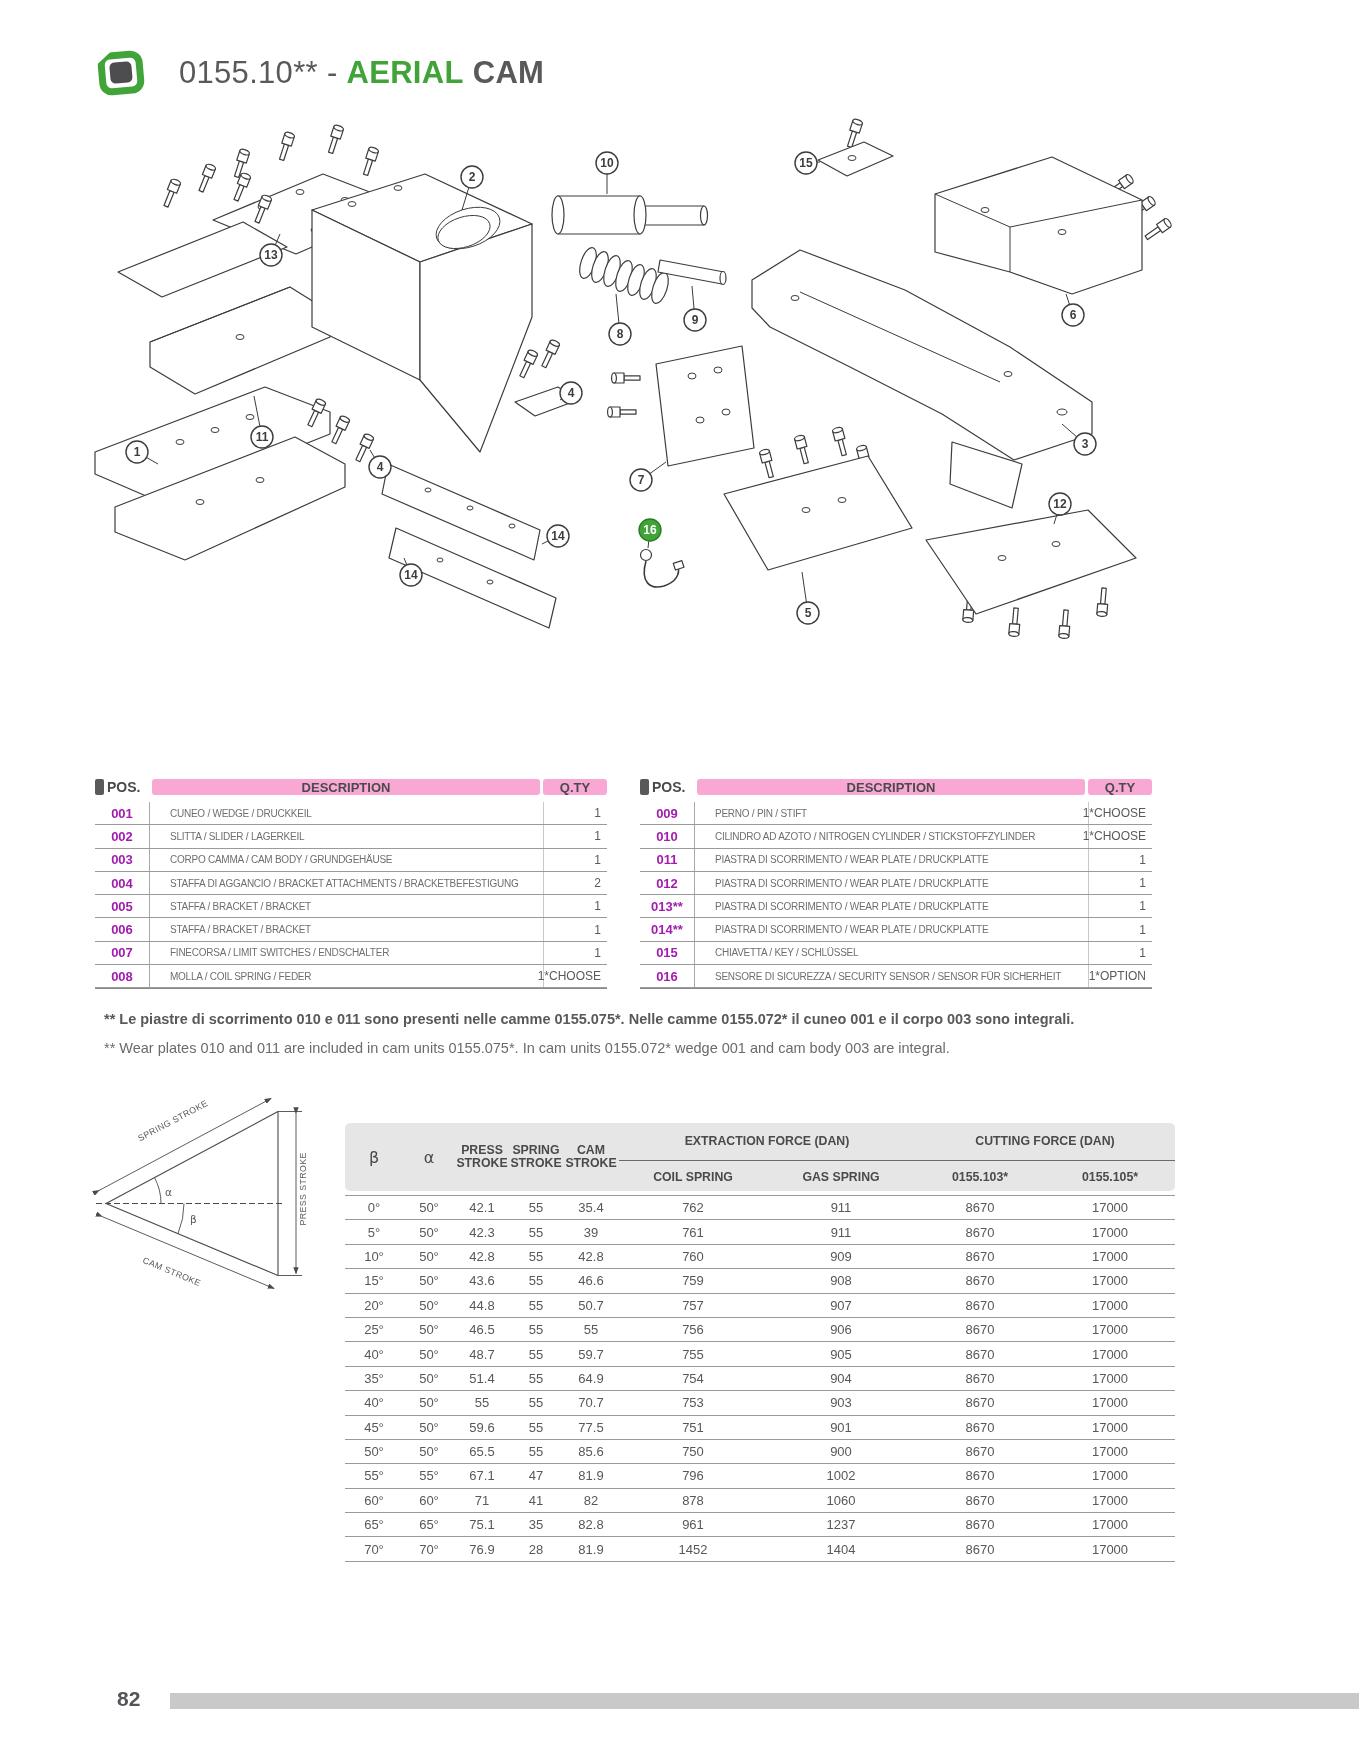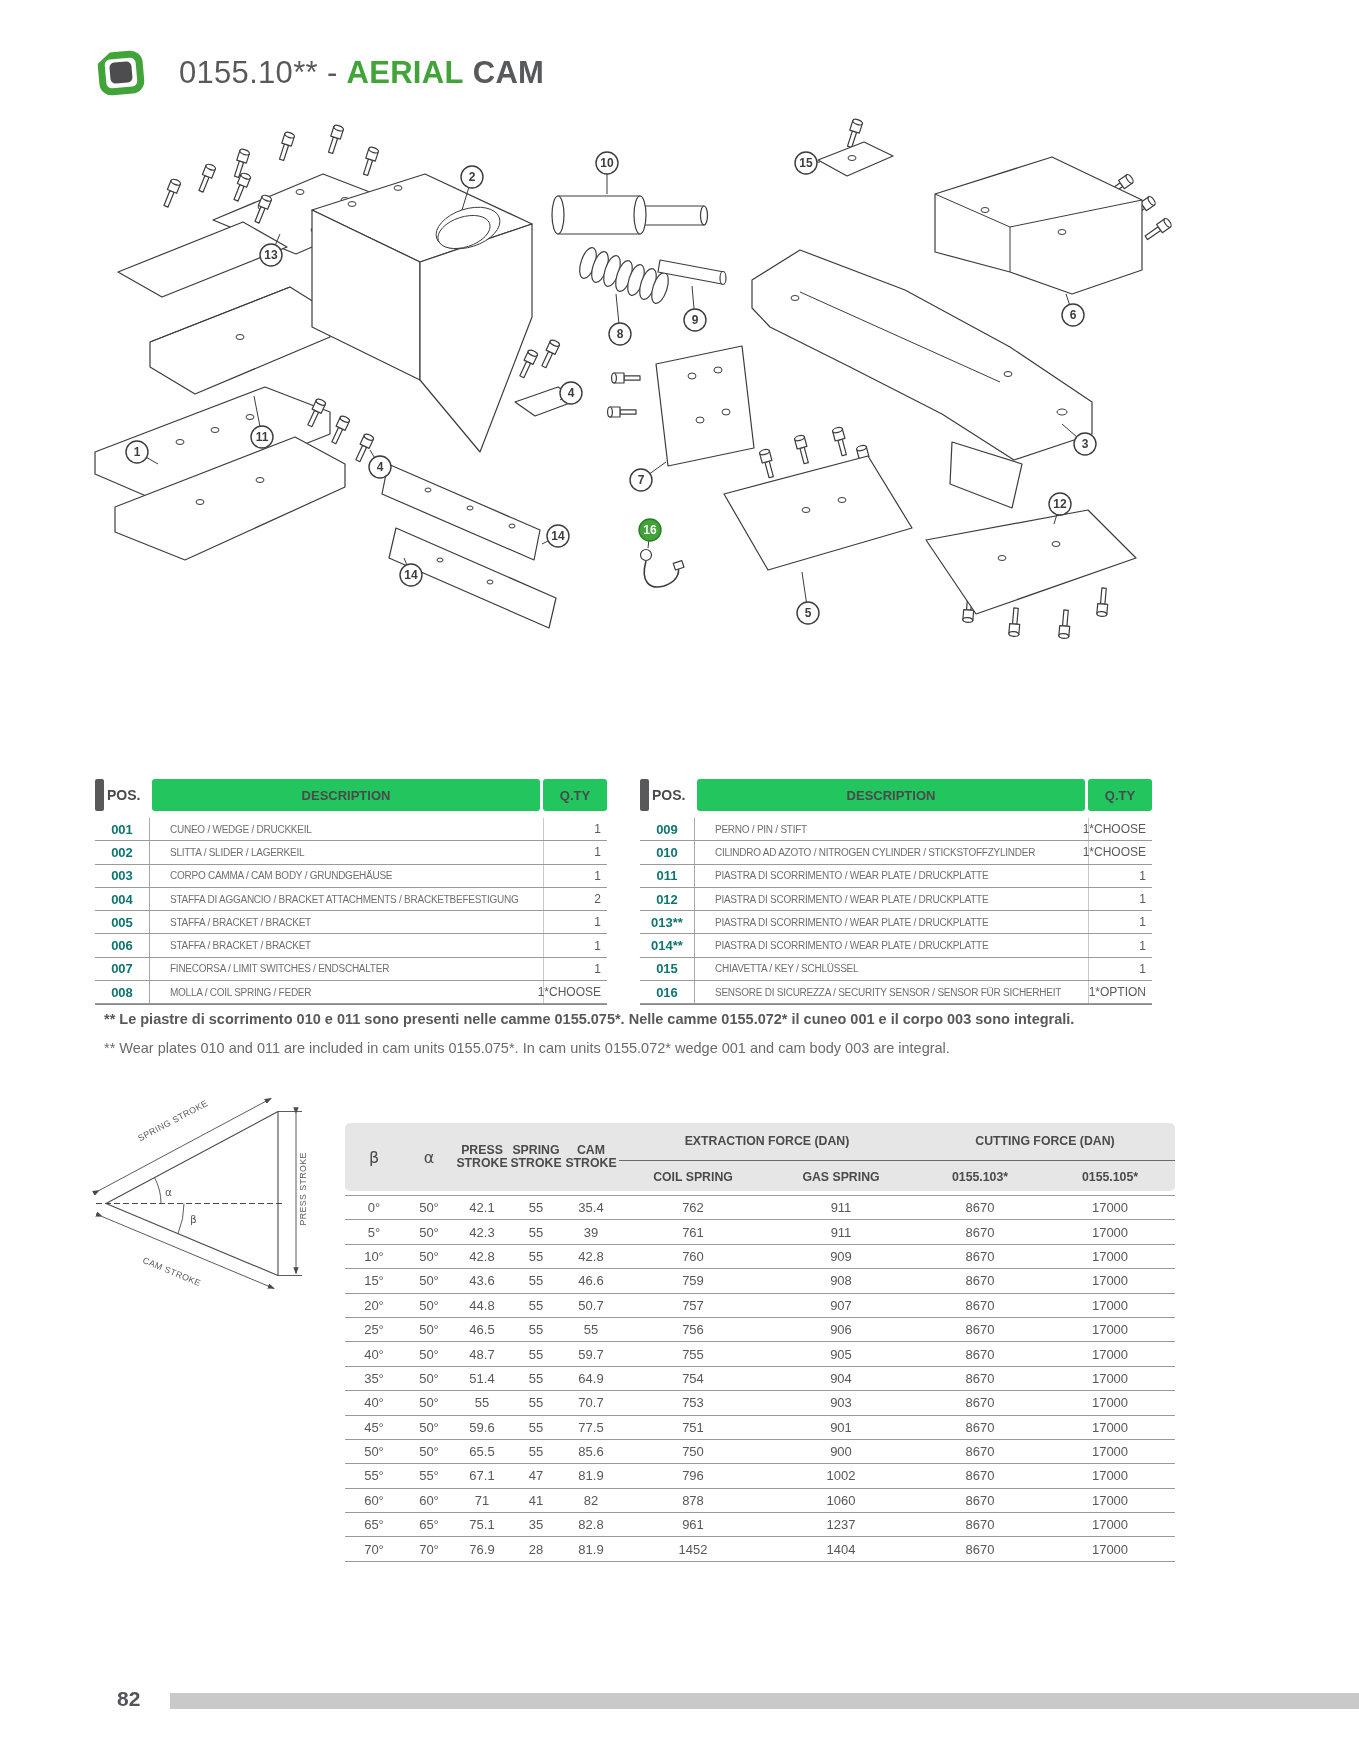--- a/index.html
+++ b/index.html
@@ -24,28 +24,28 @@
   .callout-line{stroke:#3c3c3e;stroke-width:1;}
   .callout-circle{fill:#fff;stroke:#3c3c3e;stroke-width:1.4;}
   .callout-circle.green{fill:var(--green);stroke:#2d7d26;}
   .callout-num{font:bold 12px "Liberation Sans",sans-serif;fill:#3c3c3e;text-anchor:middle;}
   .callout-num.green{fill:#fff;}
 
   
   .ptable{position:absolute;top:779px;width:512px;}
   #ptable-left{left:95px;}
   #ptable-right{left:640px;}
-  .pthead{display:grid;grid-template-columns:9px 42px 1fr 64px;gap:3px;height:32px;margin-bottom:7px;}
+  .pthead{display:grid;grid-template-columns:9px 42px 1fr 64px;gap:3px;height:16px;margin-bottom:7px;}
   .pth-accent{background:#58595b;border-radius:2px;}
   .pth-pos{display:flex;align-items:center;font-weight:bold;font-size:14px;color:#4a4a4c;}
-  .pth-desc,.pth-qty{background:#22c55e;border-radius:3px;display:flex;align-items:center;justify-content:center;font-weight:bold;font-size:13px;color:#4a4a4c;}
+  .pth-desc,.pth-qty{background:#f9a8d4;border-radius:3px;display:flex;align-items:center;justify-content:center;font-weight:bold;font-size:13px;color:#4a4a4c;}
   .prows{border-bottom:1px solid #8a8a8a;}
   .prow{display:grid;grid-template-columns:54px 1fr 64px;height:22.3px;border-bottom:1px solid #9a9a9a;}
   .pcell{display:flex;align-items:center;min-width:0;}
-  .pcell.pos{justify-content:center;font-weight:bold;font-size:13px;color:#0f766e;}
+  .pcell.pos{justify-content:center;font-weight:bold;font-size:13px;color:#a21caf;}
   .pcell.desc{border-left:1px solid #a8a8a8;padding-left:20px;font-size:10px;letter-spacing:-.25px;color:#6f6f71;white-space:nowrap;overflow:hidden;}
   .pcell.qty{border-left:1px solid #c9c9c9;justify-content:flex-end;padding-right:6px;font-size:12px;color:#5a5a5c;}
 
   
   .notes{position:absolute;left:95px;top:1000px;width:1180px;font-size:14.5px;line-height:20px;color:#6b6b6d;}
   .notes p{margin:9px;}
   .notes p.b{font-weight:bold;color:#58595b;}
 
   
   .stroke-diagram{position:absolute;left:90px;top:1078px;width:258px;height:218px;}

